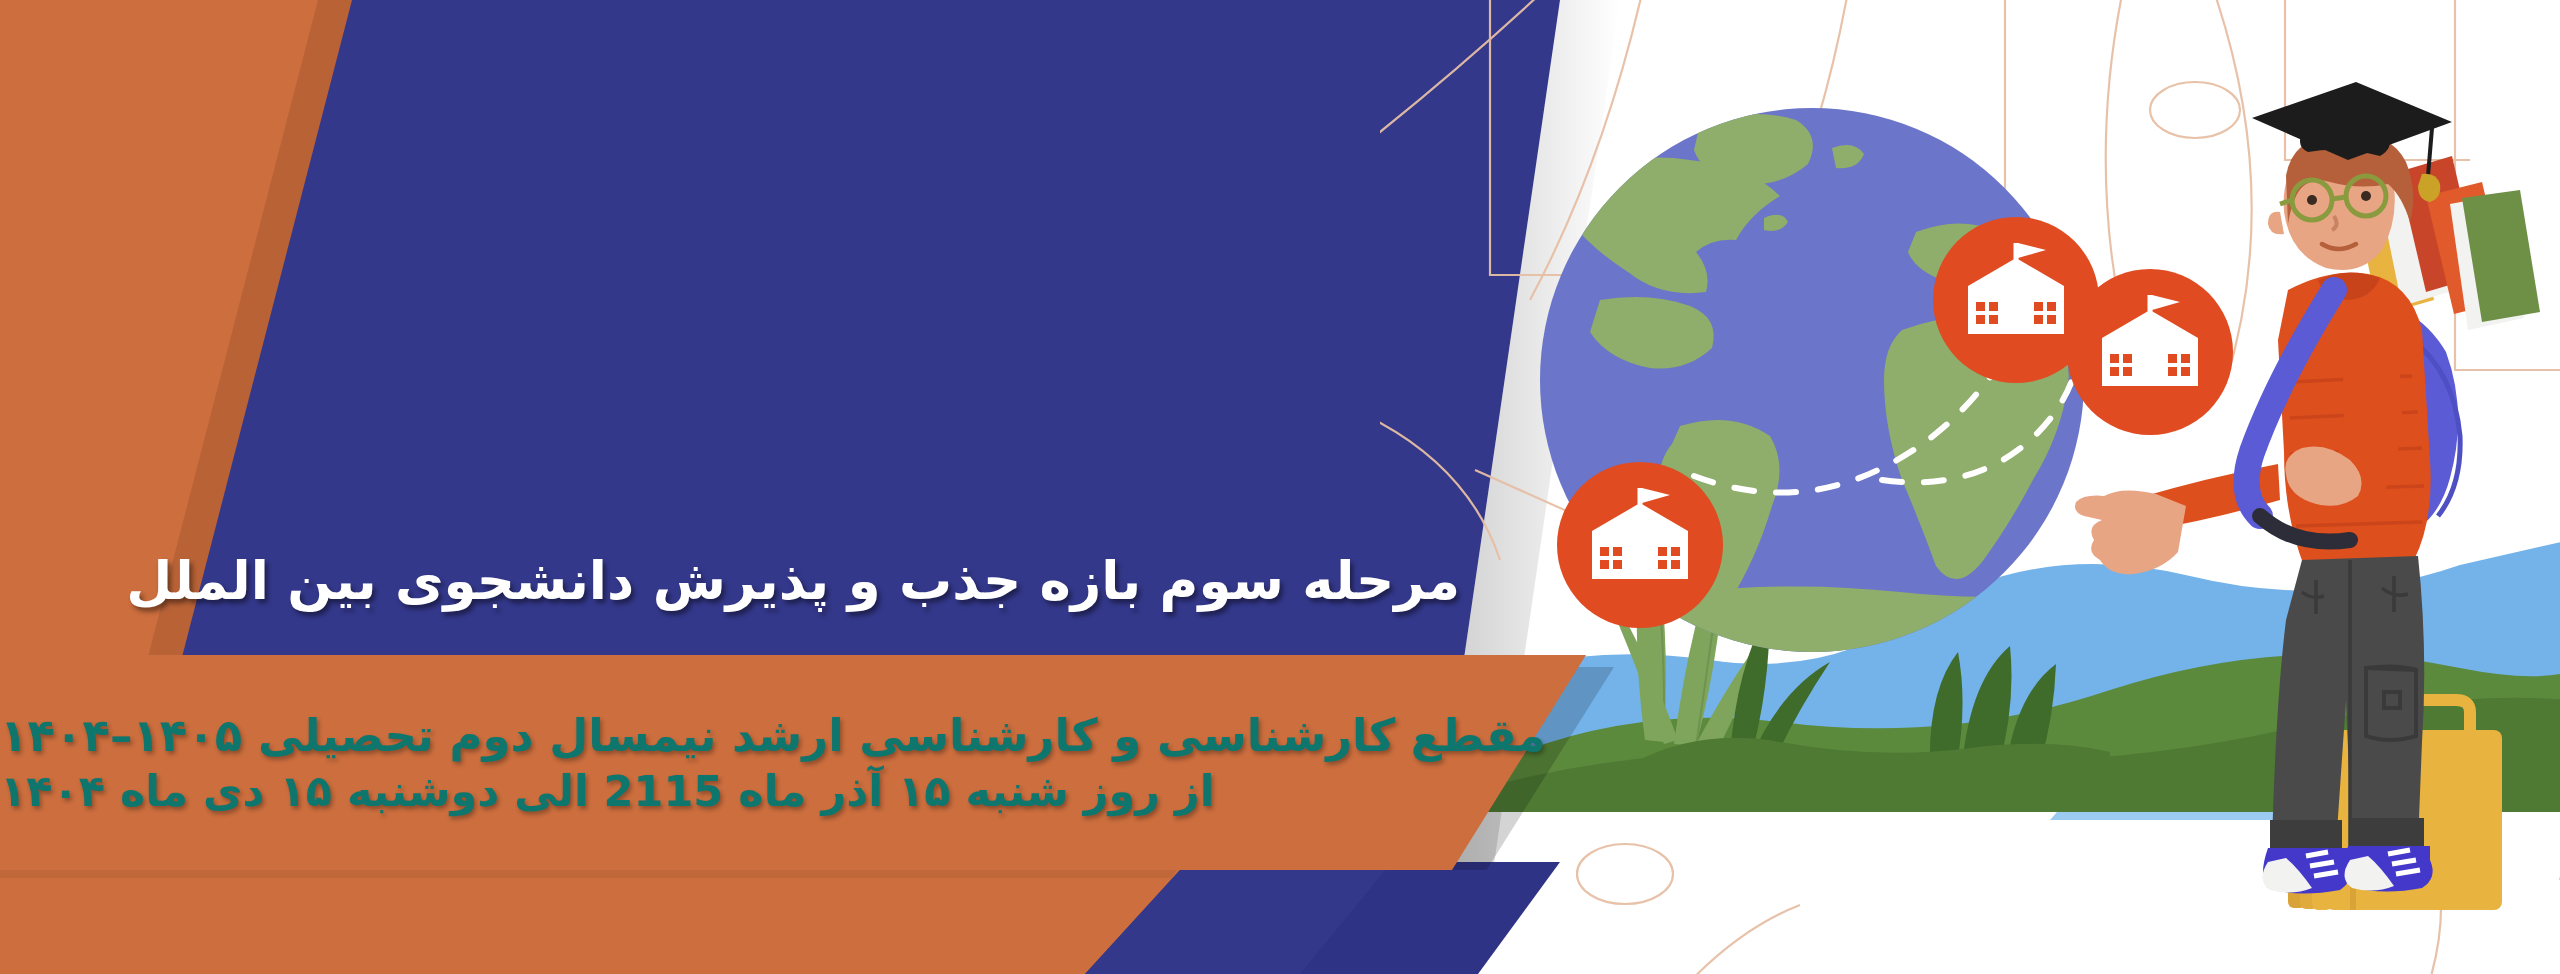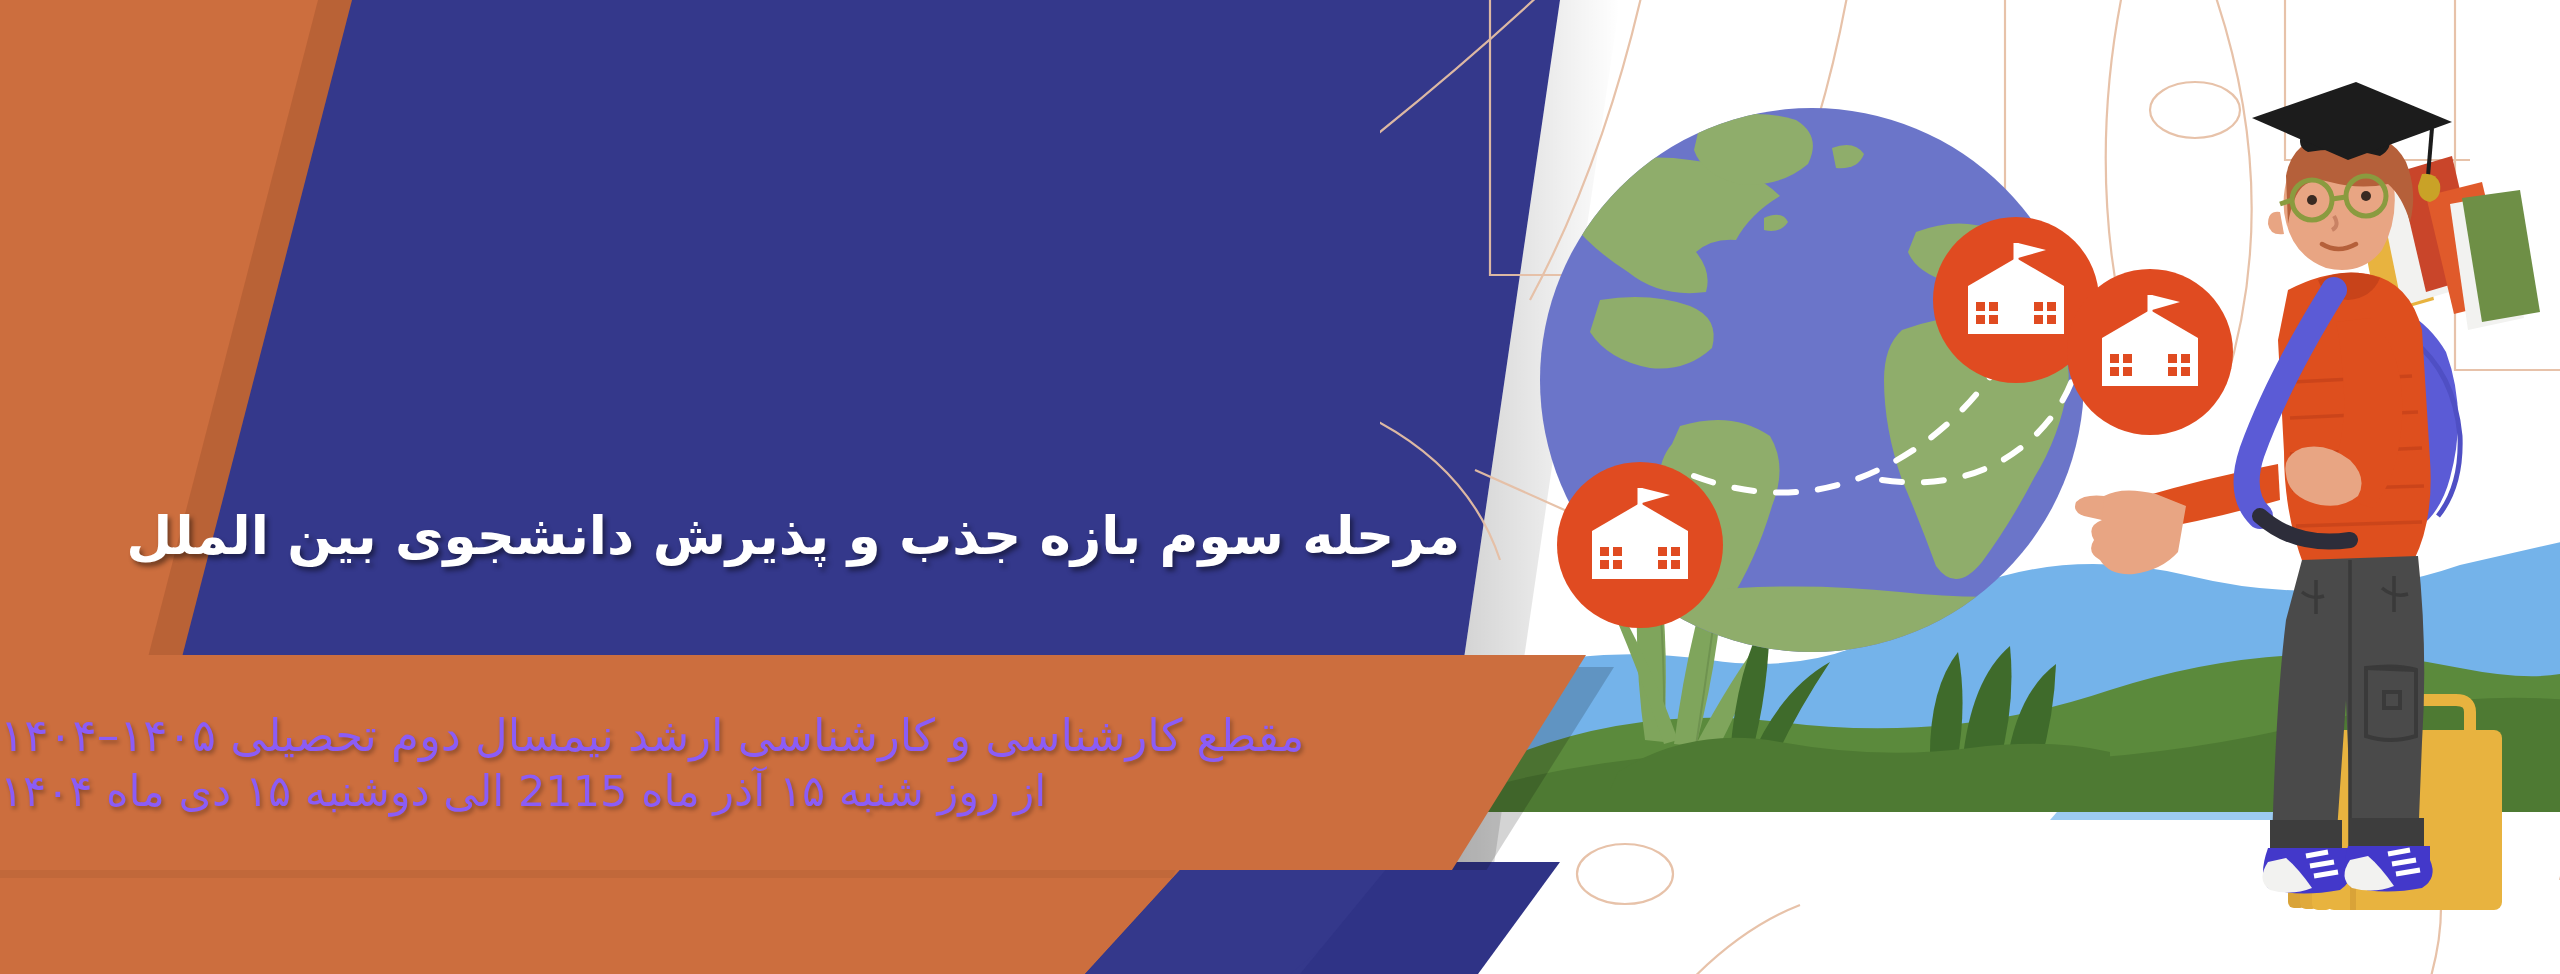--- a/index.html
+++ b/index.html
@@ -14,41 +14,41 @@
   
   .layer { position:absolute; top:0; left:0; width:2560px; height:974px; }
 
   
   .deco { position:absolute; top:0; left:1380px; width:1180px; height:974px;
           overflow:hidden; pointer-events:none; }
 
   
   #headline-wrap {
     position:absolute; left:0px; top:505px; width:1560px; height:150px;
-    display:flex; align-items:flex-start; justify-content:flex-end;
+    display:flex; align-items:center; justify-content:flex-end;
     padding-right:100px; z-index:40;padding-left:25px;
   }
   #headline {
     color:#ffffff; font-size:53px; font-weight:bold; letter-spacing:-0.5px;
     direction:rtl; text-align:right; white-space:nowrap;
     text-shadow:3px 4px 5px rgba(0,0,0,0.45);
   }
 
   
   #ribbon {
     position:absolute; left:0px; top:655px; width:1665px; height:215px;
     z-index:45;
   }
   #ribbon-text {
     position:absolute; right:155px; top:0; height:215px; width:1380px;
     display:flex; flex-direction:column; justify-content:center;
     align-items:flex-end; direction:rtl; gap:6px;
   }
   .ribbon-line {
-    color:#8b5cf6; font-weight:normal; white-space:nowrap;
+    color:#0f766e; font-weight:bold; white-space:nowrap;
     text-shadow:2px 3px 4px rgba(0,0,0,0.30);
   }
   #ribbon-line-1 { font-size:45px; }
   #ribbon-line-2 { font-size:43px; }
 
   
   #illustration { position:absolute; left:1450px; top:0px; width:1110px; height:974px; z-index:30; }
 </style>
 </head>
 <body>

